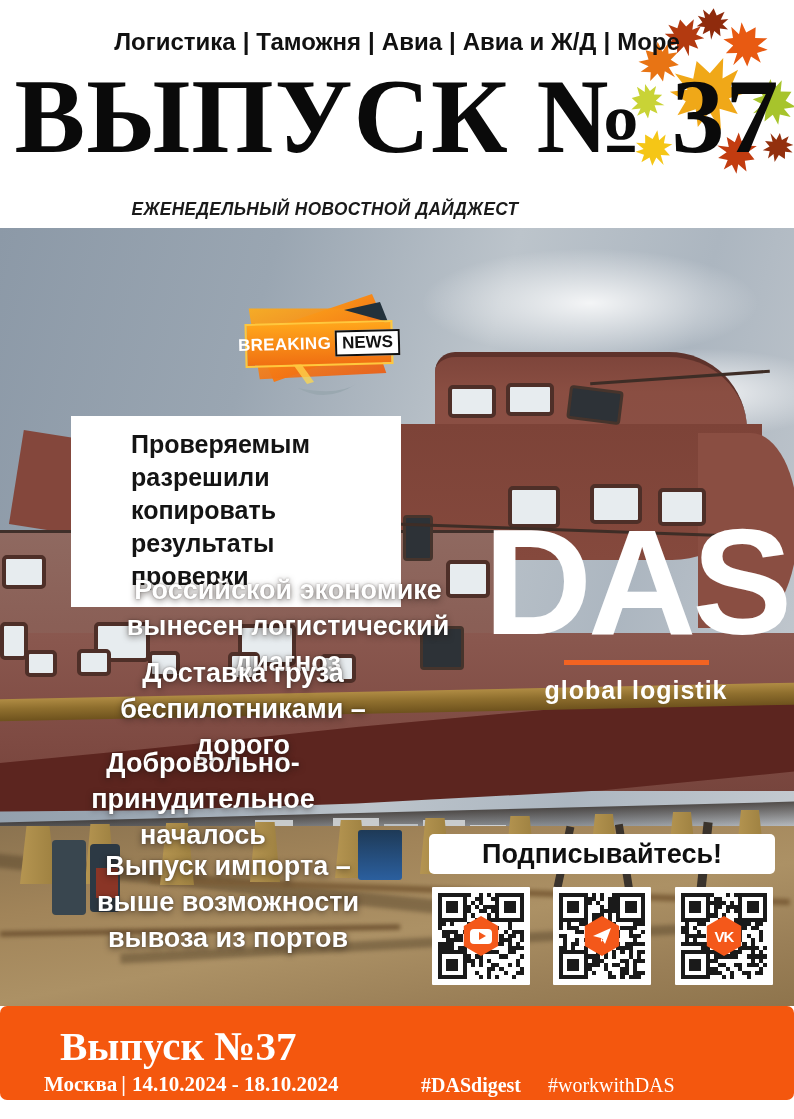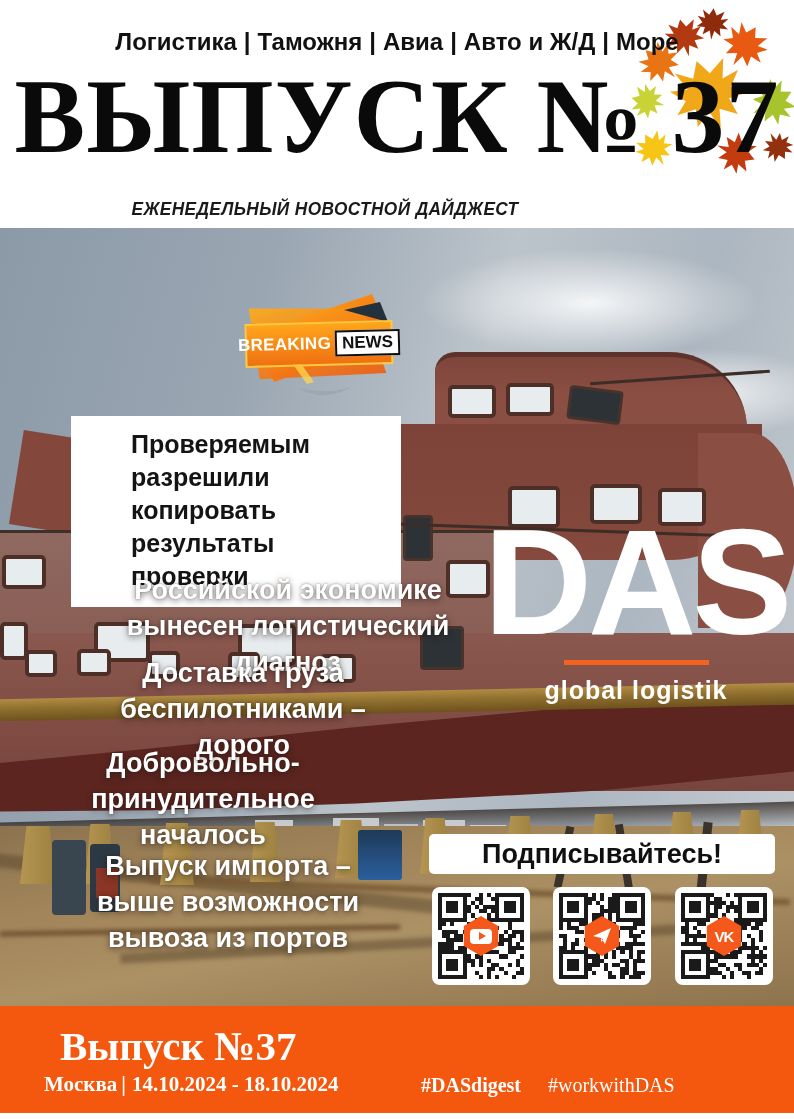--- a/index.html
+++ b/index.html
@@ -71,45 +71,45 @@
   .hl2{left:78px;top:427px;width:330px;}
   .hl3{left:78px;top:517px;width:250px;}
   .hl4{left:78px;top:620px;width:300px;}
   .logo{left:478px;top:290px;width:316px;text-align:center;z-index:20;color:#fff;}
   .logo-word{font-size:150px;line-height:128px;font-weight:bold;letter-spacing:-4px;}
   .logo-line{width:145px;height:5px;background:#F26322;margin:14px auto 11px;}
   .logo-tag{font-size:25px;font-weight:bold;letter-spacing:1px;}
   .subscribe{left:429px;top:606px;width:346px;height:40px;z-index:20;background:#fff;border-radius:5px;
         display:flex;align-items:center;justify-content:center;}
   .subscribe span{font-size:27px;font-weight:bold;color:#101010;}
-  .qr{width:98px;height:98px;top:659px;z-index:20;background:#fff;border-radius:8px;padding:6px;box-sizing:border-box;}
+  .qr{width:98px;height:98px;top:659px;z-index:20;background:#fff;border-radius:1px;padding:6px;box-sizing:border-box;}
   .qr-grid{width:100%;height:100%;}
   .qr-badge{position:absolute;left:50%;top:50%;width:40px;height:40px;transform:translate(-50%,-50%);
         background:#F4581A;display:flex;align-items:center;justify-content:center;
         clip-path:polygon(50% 0,93% 25%,93% 75%,50% 100%,7% 75%,7% 25%);}
   .yt-box{width:22px;height:15px;background:#fff;border-radius:4px;display:flex;align-items:center;justify-content:center;}
   .yt-tri{width:0;height:0;border-left:7px solid #F4581A;border-top:4px solid transparent;border-bottom:4px solid transparent;margin-left:2px;}
   .vk-label{color:#fff;font-weight:bold;font-size:15px;letter-spacing:-1px;}
 
   
-  .footer{left:0;top:1006px;width:794px;height:107px;background:#F4570E;z-index:30;
-        font-family:"Liberation Serif",serif;color:#fff;}
+  .footer{left:0;top:1006px;width:794px;height:94px;background:#F4570E;z-index:30;
+        font-family:"Liberation Serif",serif;color:#fff;border-radius:7px;}
   .footer-issue{position:absolute;left:60px;top:16px;font-size:41px;font-weight:bold;}
   .footer-meta{position:absolute;left:44px;top:66px;font-size:21px;font-weight:bold;}
   .footer-meta .fm-sep{margin:0 6px 0 4px;}
   .ht1{position:absolute;left:421px;top:68px;font-size:20px;font-weight:bold;}
   .ht2{position:absolute;left:548px;top:68px;font-size:20px;font-weight:normal;}
 </style>
 </head>
 <body>
 
 <div class="page">
 
   <div class="abs nav">
-    <span>Логистика</span><span class="sep">|</span><span>Таможня</span><span class="sep">|</span><span>Авиа</span><span class="sep">|</span><span>Авто и Ж/Д</span><span class="sep">|</span><span>Море</span>
+    <span>Логистика</span><span class="sep">|</span><span>Таможня</span><span class="sep">|</span><span>Авиа</span><span class="sep">|</span><span>Авиа и Ж/Д</span><span class="sep">|</span><span>Море</span>
   </div>
 
   <svg class="abs leaves" viewBox="0 0 178 196">
     <defs>
       <path id="leaf" d="M0 -21 L5 -12 L15 -18 L11 -7 L21 -9 L14 -1 L22 5 L11 5 L13 15 L4 9 L1 21 L-2 9 L-11 15 L-9 5 L-20 5 L-13 -1 L-20 -9 L-10 -7 L-14 -18 L-5 -12 Z"></path>
     </defs>
     <use href="#leaf" fill="#8F2B0D" transform="translate(88,22) rotate(6) scale(0.75)"></use>
     <use href="#leaf" fill="#B33A10" transform="translate(60,36) rotate(-12) scale(0.9)"></use>
     <use href="#leaf" fill="#E85A12" transform="translate(120,44) rotate(32) scale(1.05)"></use>
     <use href="#leaf" fill="#E87414" transform="translate(36,62) rotate(-46) scale(0.95)"></use>

